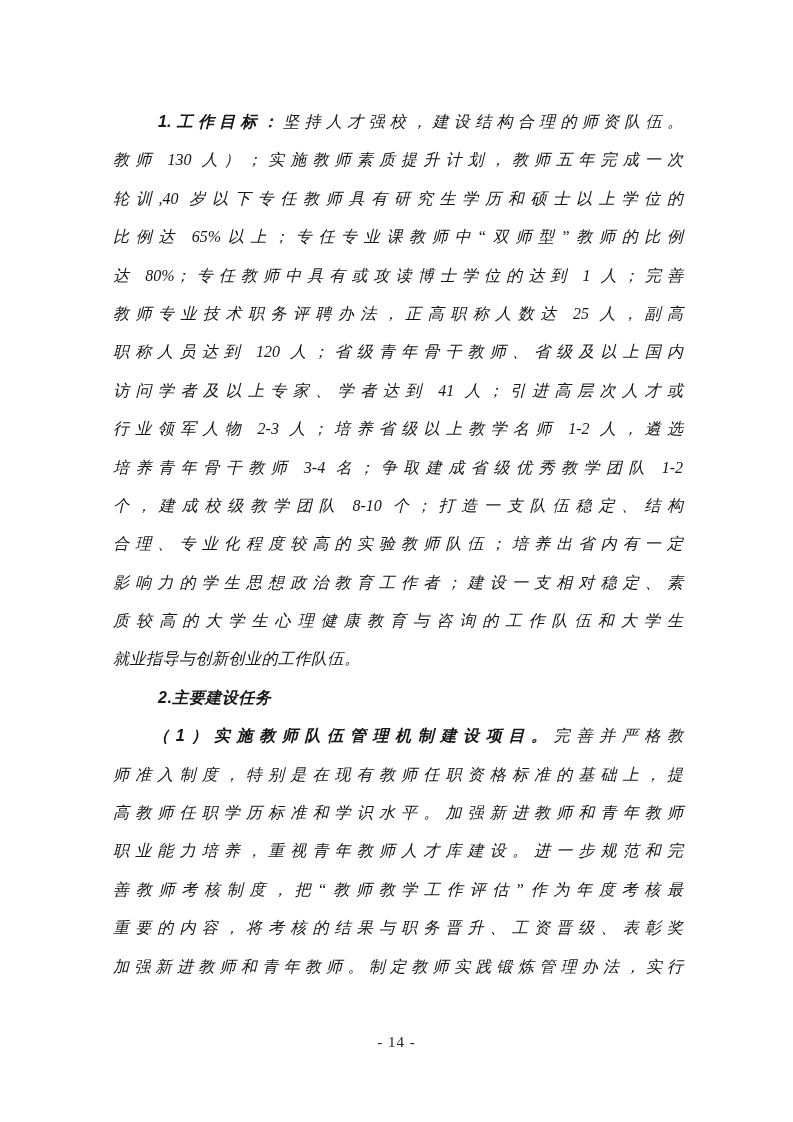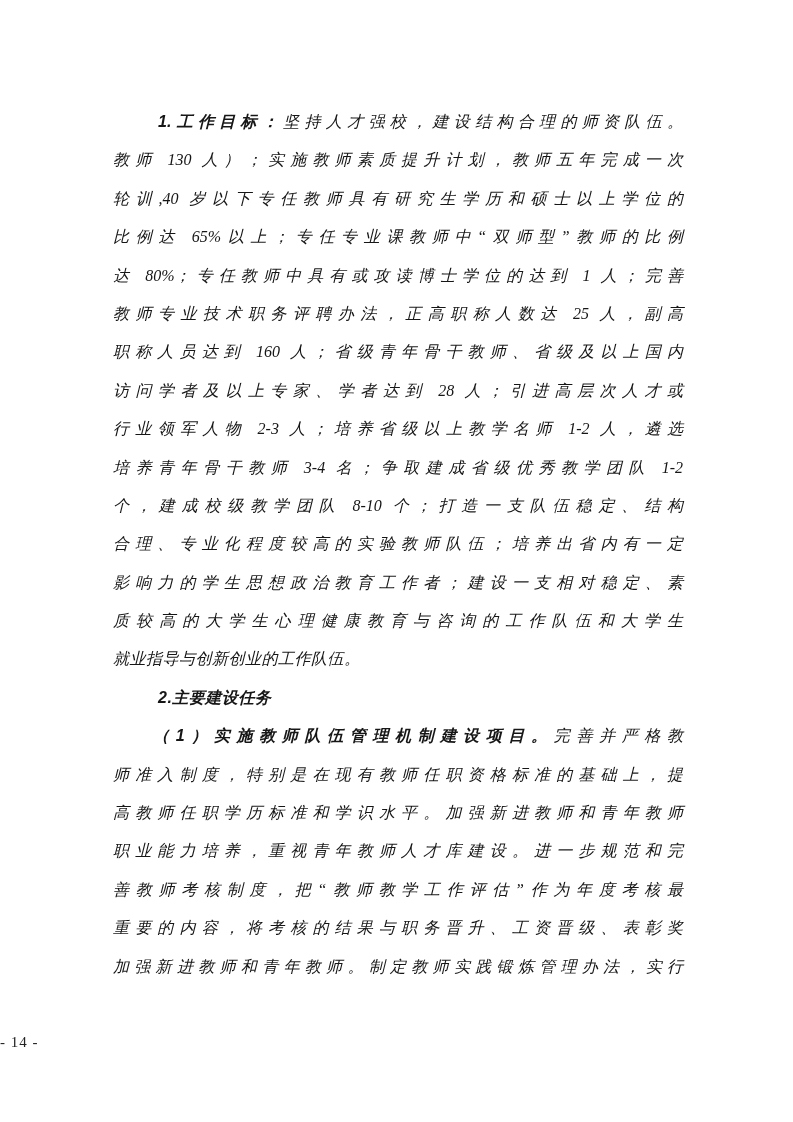--- a/index.html
+++ b/index.html
@@ -43,40 +43,40 @@
     font-weight: 700;
     font-family: "Liberation Sans", "DejaVu Sans", sans-serif;
   }
   .footer {
     position: absolute;
     left: 0;
     right: 0;
     top: 1031px;
     height: 22px;
     line-height: 22px;
-    text-align: left;
+    text-align: center;
     font-size: 15px;
     letter-spacing: 1px;
     color: #222222;
   }
 </style>
 </head>
 <body>
 
 <div class="page">
   <div class="text-block">
 
     <div class="line just indent"><span class="hei">1.工作目标：</span><span>坚持人才强校，建设结构合理的师资队伍。</span></div>
     <div class="line just">教师 130 人）；实施教师素质提升计划，教师五年完成一次</div>
     <div class="line just">轮训,40 岁以下专任教师具有研究生学历和硕士以上学位的</div>
     <div class="line just">比例达 65%以上；专任专业课教师中“双师型”教师的比例</div>
     <div class="line just">达 80%；专任教师中具有或攻读博士学位的达到 1 人；完善</div>
     <div class="line just">教师专业技术职务评聘办法，正高职称人数达 25 人，副高</div>
-    <div class="line just">职称人员达到 160 人；省级青年骨干教师、省级及以上国内</div>
-    <div class="line just">访问学者及以上专家、学者达到 28 人；引进高层次人才或</div>
+    <div class="line just">职称人员达到 120 人；省级青年骨干教师、省级及以上国内</div>
+    <div class="line just">访问学者及以上专家、学者达到 41 人；引进高层次人才或</div>
     <div class="line just">行业领军人物 2-3 人；培养省级以上教学名师 1-2 人，遴选</div>
     <div class="line just">培养青年骨干教师 3-4 名；争取建成省级优秀教学团队 1-2</div>
     <div class="line just">个，建成校级教学团队 8-10 个；打造一支队伍稳定、结构</div>
     <div class="line just">合理、专业化程度较高的实验教师队伍；培养出省内有一定</div>
     <div class="line just">影响力的学生思想政治教育工作者；建设一支相对稳定、素</div>
     <div class="line just">质较高的大学生心理健康教育与咨询的工作队伍和大学生</div>
     <div class="line">就业指导与创新创业的工作队伍。</div>
 
     <div class="line indent hei">2.主要建设任务</div>
 

